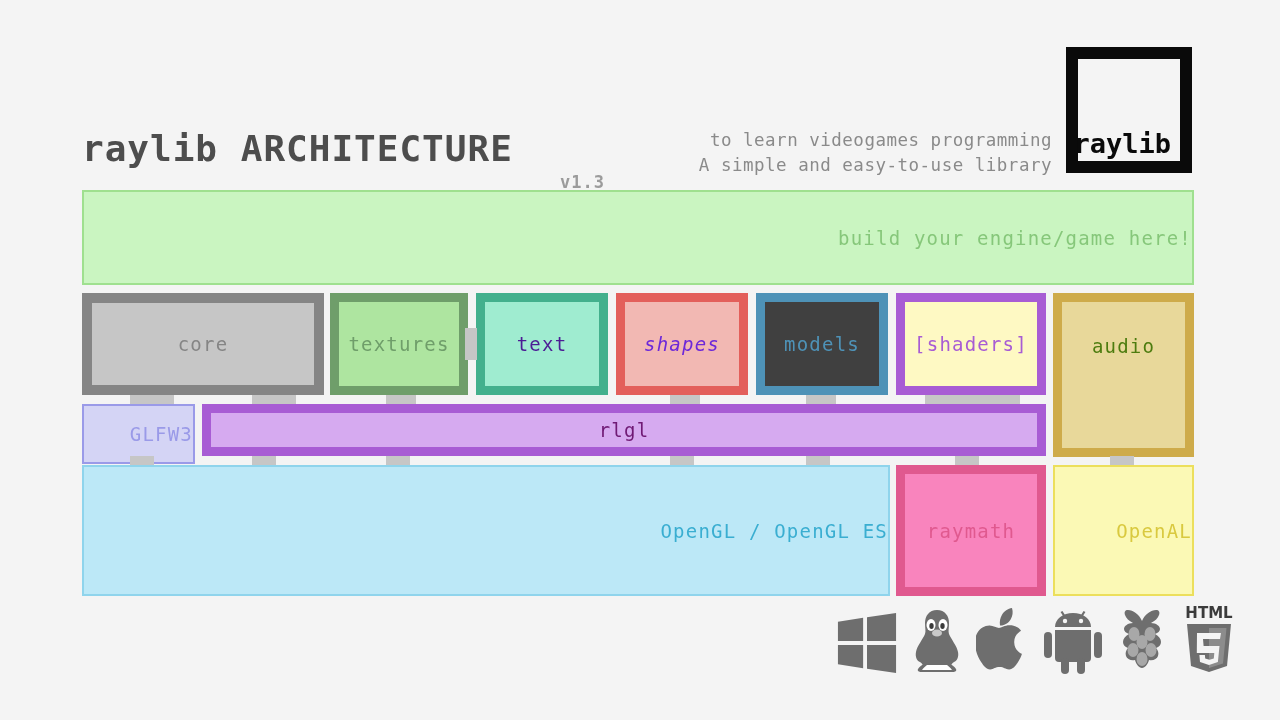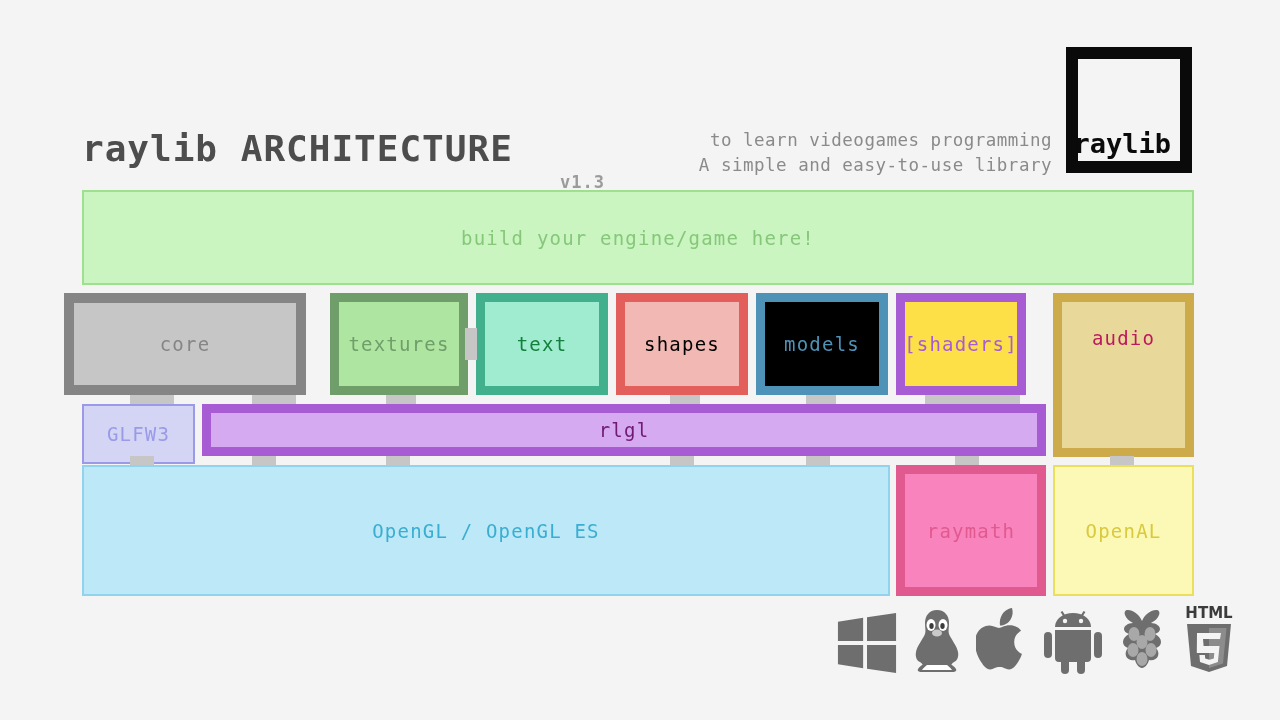--- a/index.html
+++ b/index.html
@@ -46,21 +46,21 @@
     letter-spacing: 0px; line-height: 1;
   }
 
   
   .blk {
     position: absolute;
     display: flex; align-items: center; justify-content: center;
     font-size: 19px; letter-spacing: 1.2px;
     text-align: center;
   }
-  .blk.thin  { border-width: 2px; border-style: solid; }
+  .blk.thin  { border-width: 2px; border-style: solid; justify-content: flex-end; }
   .blk.thick { border-width: 10px; border-style: solid; }
   .blk.med   { border-width: 9px;  border-style: solid; }
 
   
   .tab {
     position: absolute; background: #c6c6c6;
   }
 
   
   .footer-label {
@@ -89,45 +89,45 @@
   </div>
 
   <div class="logo">
     <div class="logo-text">raylib</div>
   </div>
 
   <div class="blk thin" id="band-user" style="left: 82px; top: 190px; width: 1112px; height: 95px; background: rgb(202, 245, 193); border-color: rgb(159, 224, 143); color: rgb(134, 199, 122);">
     <span>build your engine/game here!</span>
   </div>
 
-  <div class="blk thick" id="mod-0" style="left: 64px; top: 293px; width: 242px; height: 102px; background: rgb(198, 198, 198); border-color: rgb(133, 133, 133); color: rgb(133, 133, 133);">
+  <div class="blk thick" id="mod-0" style="left: 82px; top: 293px; width: 242px; height: 102px; background: rgb(198, 198, 198); border-color: rgb(133, 133, 133); color: rgb(133, 133, 133);">
     <span>core</span>
     </div>
 
   <div class="blk med" id="mod-1" style="left: 330px; top: 293px; width: 138px; height: 102px; background: rgb(174, 229, 160); border-color: rgb(111, 158, 106); color: rgb(111, 158, 106);">
     <span>textures</span>
     </div>
 
-  <div class="blk med" id="mod-2" style="left: 476px; top: 293px; width: 132px; height: 102px; background: rgb(159, 236, 208); border-color: rgb(67, 176, 141); color: #15803d;">
+  <div class="blk med" id="mod-2" style="left: 476px; top: 293px; width: 132px; height: 102px; background: rgb(159, 236, 208); border-color: rgb(67, 176, 141); color: #4c1d95;">
     <span>text</span>
     </div>
 
-  <div class="blk med" id="mod-3" style="left: 616px; top: 293px; width: 132px; height: 102px; background: rgb(242, 184, 179); border-color: rgb(227, 95, 91); color: #000000;">
+  <div class="blk med" id="mod-3" style="left: 616px; top: 293px; width: 132px; height: 102px; background: rgb(242, 184, 179); border-color: rgb(227, 95, 91); color: #6d28d9; font-style: italic;">
     <span>shapes</span>
     </div>
 
-  <div class="blk med" id="mod-4" style="left: 756px; top: 293px; width: 132px; height: 102px; background: #000000; border-color: rgb(78, 146, 183); color: rgb(78, 146, 183);">
+  <div class="blk med" id="mod-4" style="left: 756px; top: 293px; width: 132px; height: 102px; background: #404040; border-color: rgb(78, 146, 183); color: rgb(78, 146, 183);">
     <span>models</span>
     </div>
 
-  <div class="blk med" id="mod-5" style="left: 896px; top: 293px; width: 130px; height: 102px; background: #fde047; border-color: rgb(168, 92, 212); color: rgb(168, 92, 212);">
+  <div class="blk med" id="mod-5" style="left: 896px; top: 293px; width: 150px; height: 102px; background: #fef9c3; border-color: rgb(168, 92, 212); color: rgb(168, 92, 212);">
     <span>[shaders]</span>
     </div>
 
-  <div class="blk med" id="mod-6" style="left: 1053px; top: 293px; width: 141px; height: 164px; align-items: flex-start; padding-top: 25px; background: rgb(232, 216, 154); border-color: rgb(206, 171, 74); color: #be185d;">
+  <div class="blk med" id="mod-6" style="left: 1053px; top: 293px; width: 141px; height: 164px; align-items: flex-start; padding-top: 33px; background: rgb(232, 216, 154); border-color: rgb(206, 171, 74); color: #4d7c0f;">
     <span>audio</span>
     </div>
 
   <div class="tab" style="left: 130px; top: 395px; width: 44px; height: 11px; background: rgb(198, 198, 198);"></div>
   <div class="tab" style="left: 252px; top: 395px; width: 44px; height: 11px; background: rgb(198, 198, 198);"></div>
   <div class="tab" style="left: 386px; top: 395px; width: 30px; height: 11px; background: rgb(198, 198, 198);"></div>
   <div class="tab" style="left: 670px; top: 395px; width: 30px; height: 11px; background: rgb(198, 198, 198);"></div>
   <div class="tab" style="left: 806px; top: 395px; width: 30px; height: 11px; background: rgb(198, 198, 198);"></div>
   <div class="tab" style="left: 925px; top: 395px; width: 95px; height: 11px; background: rgb(198, 198, 198);"></div>
 

